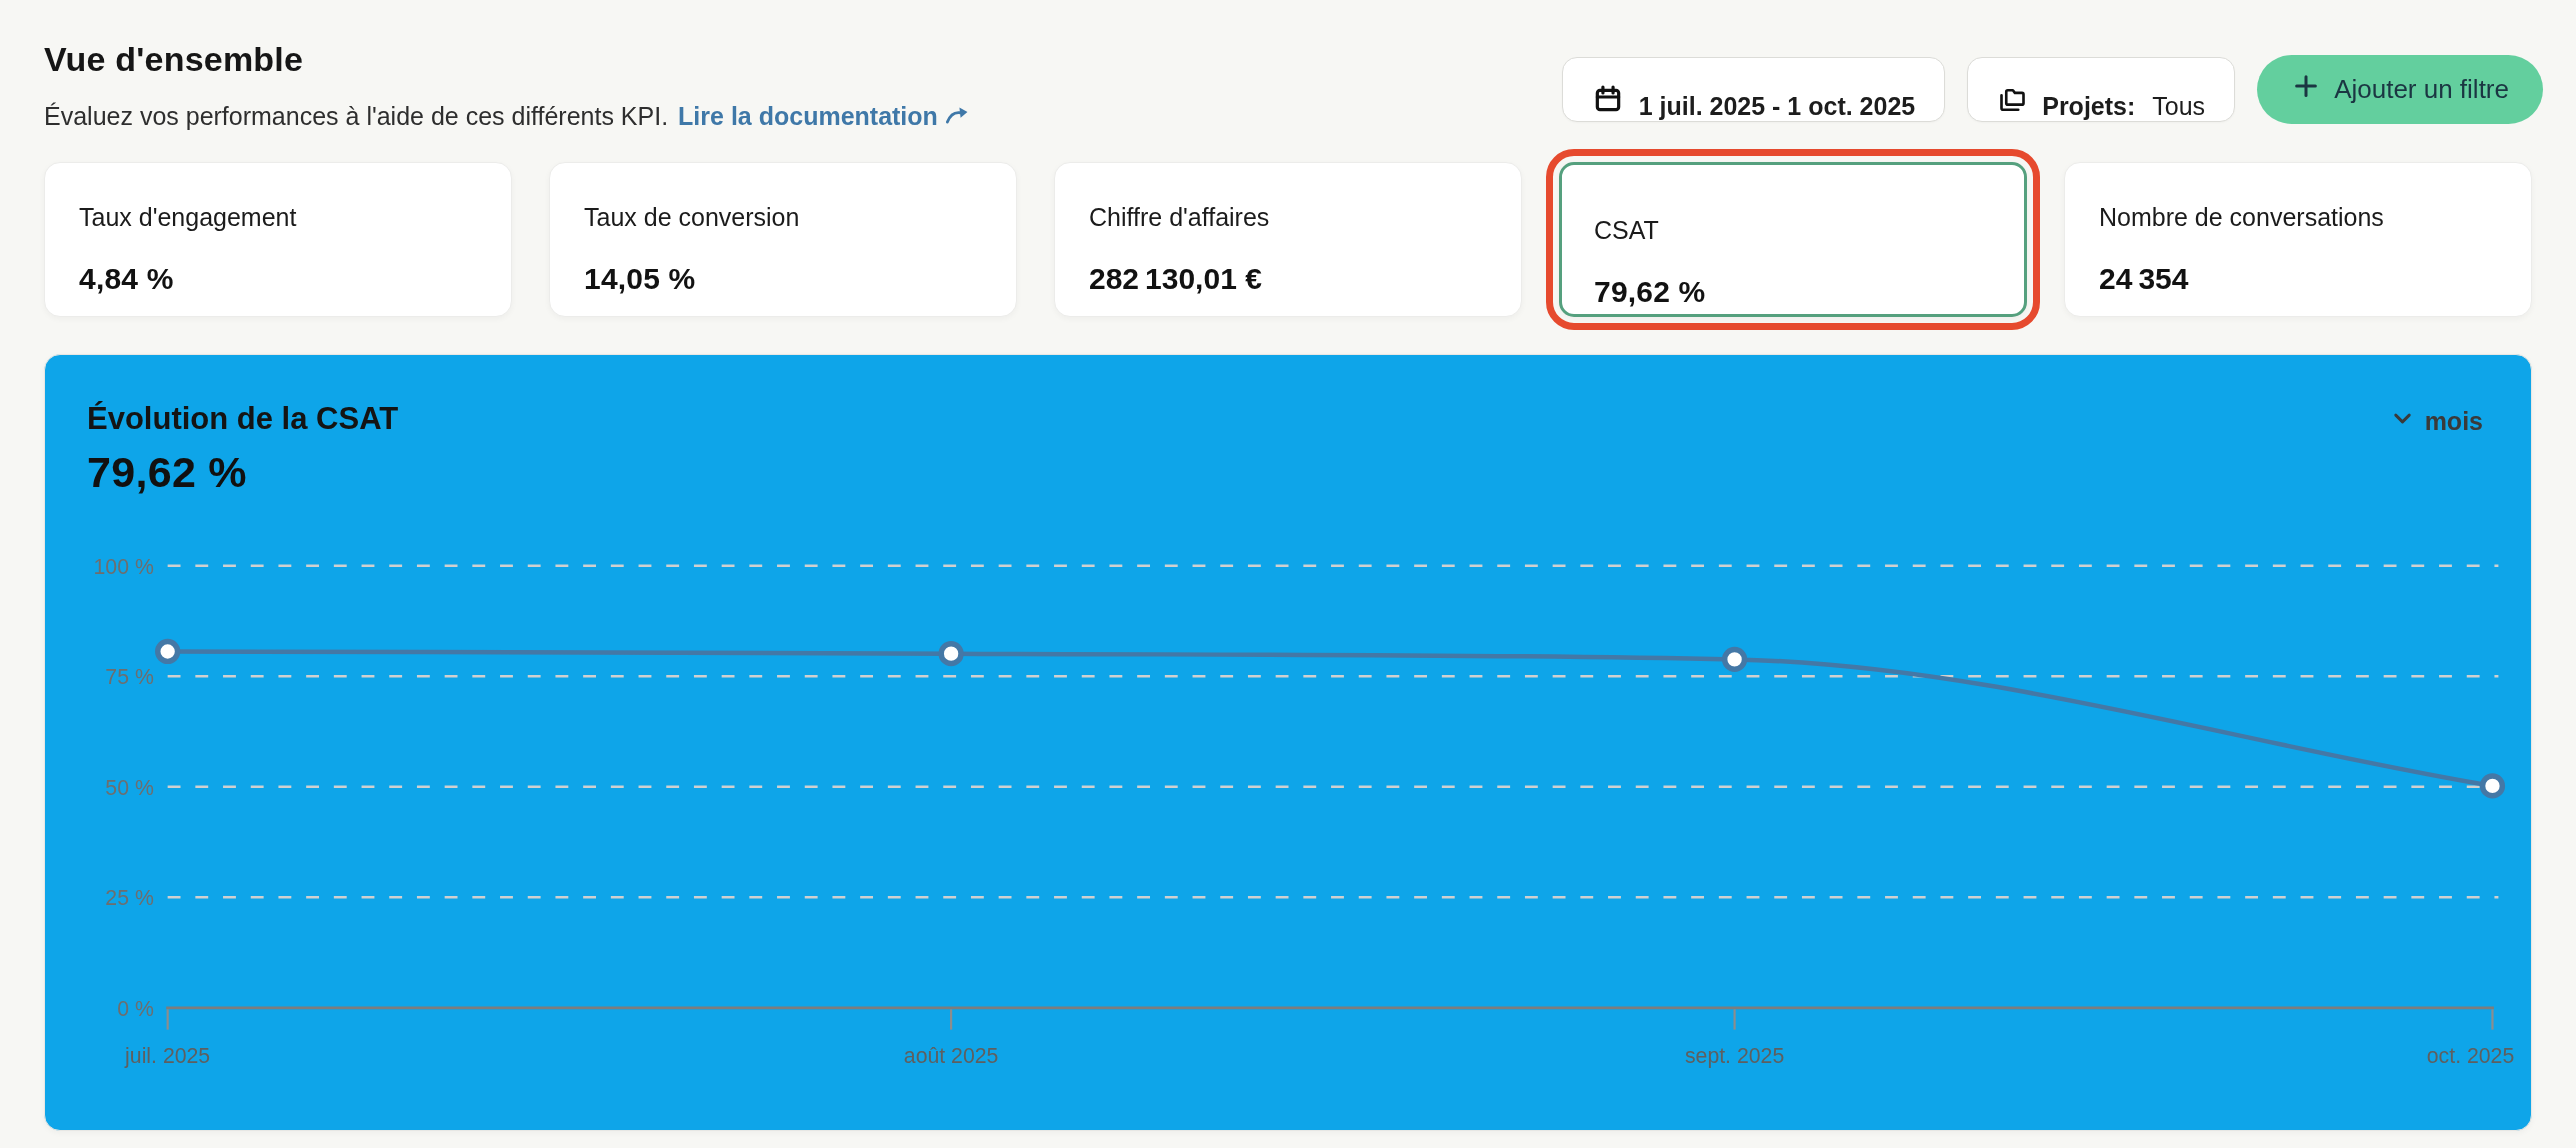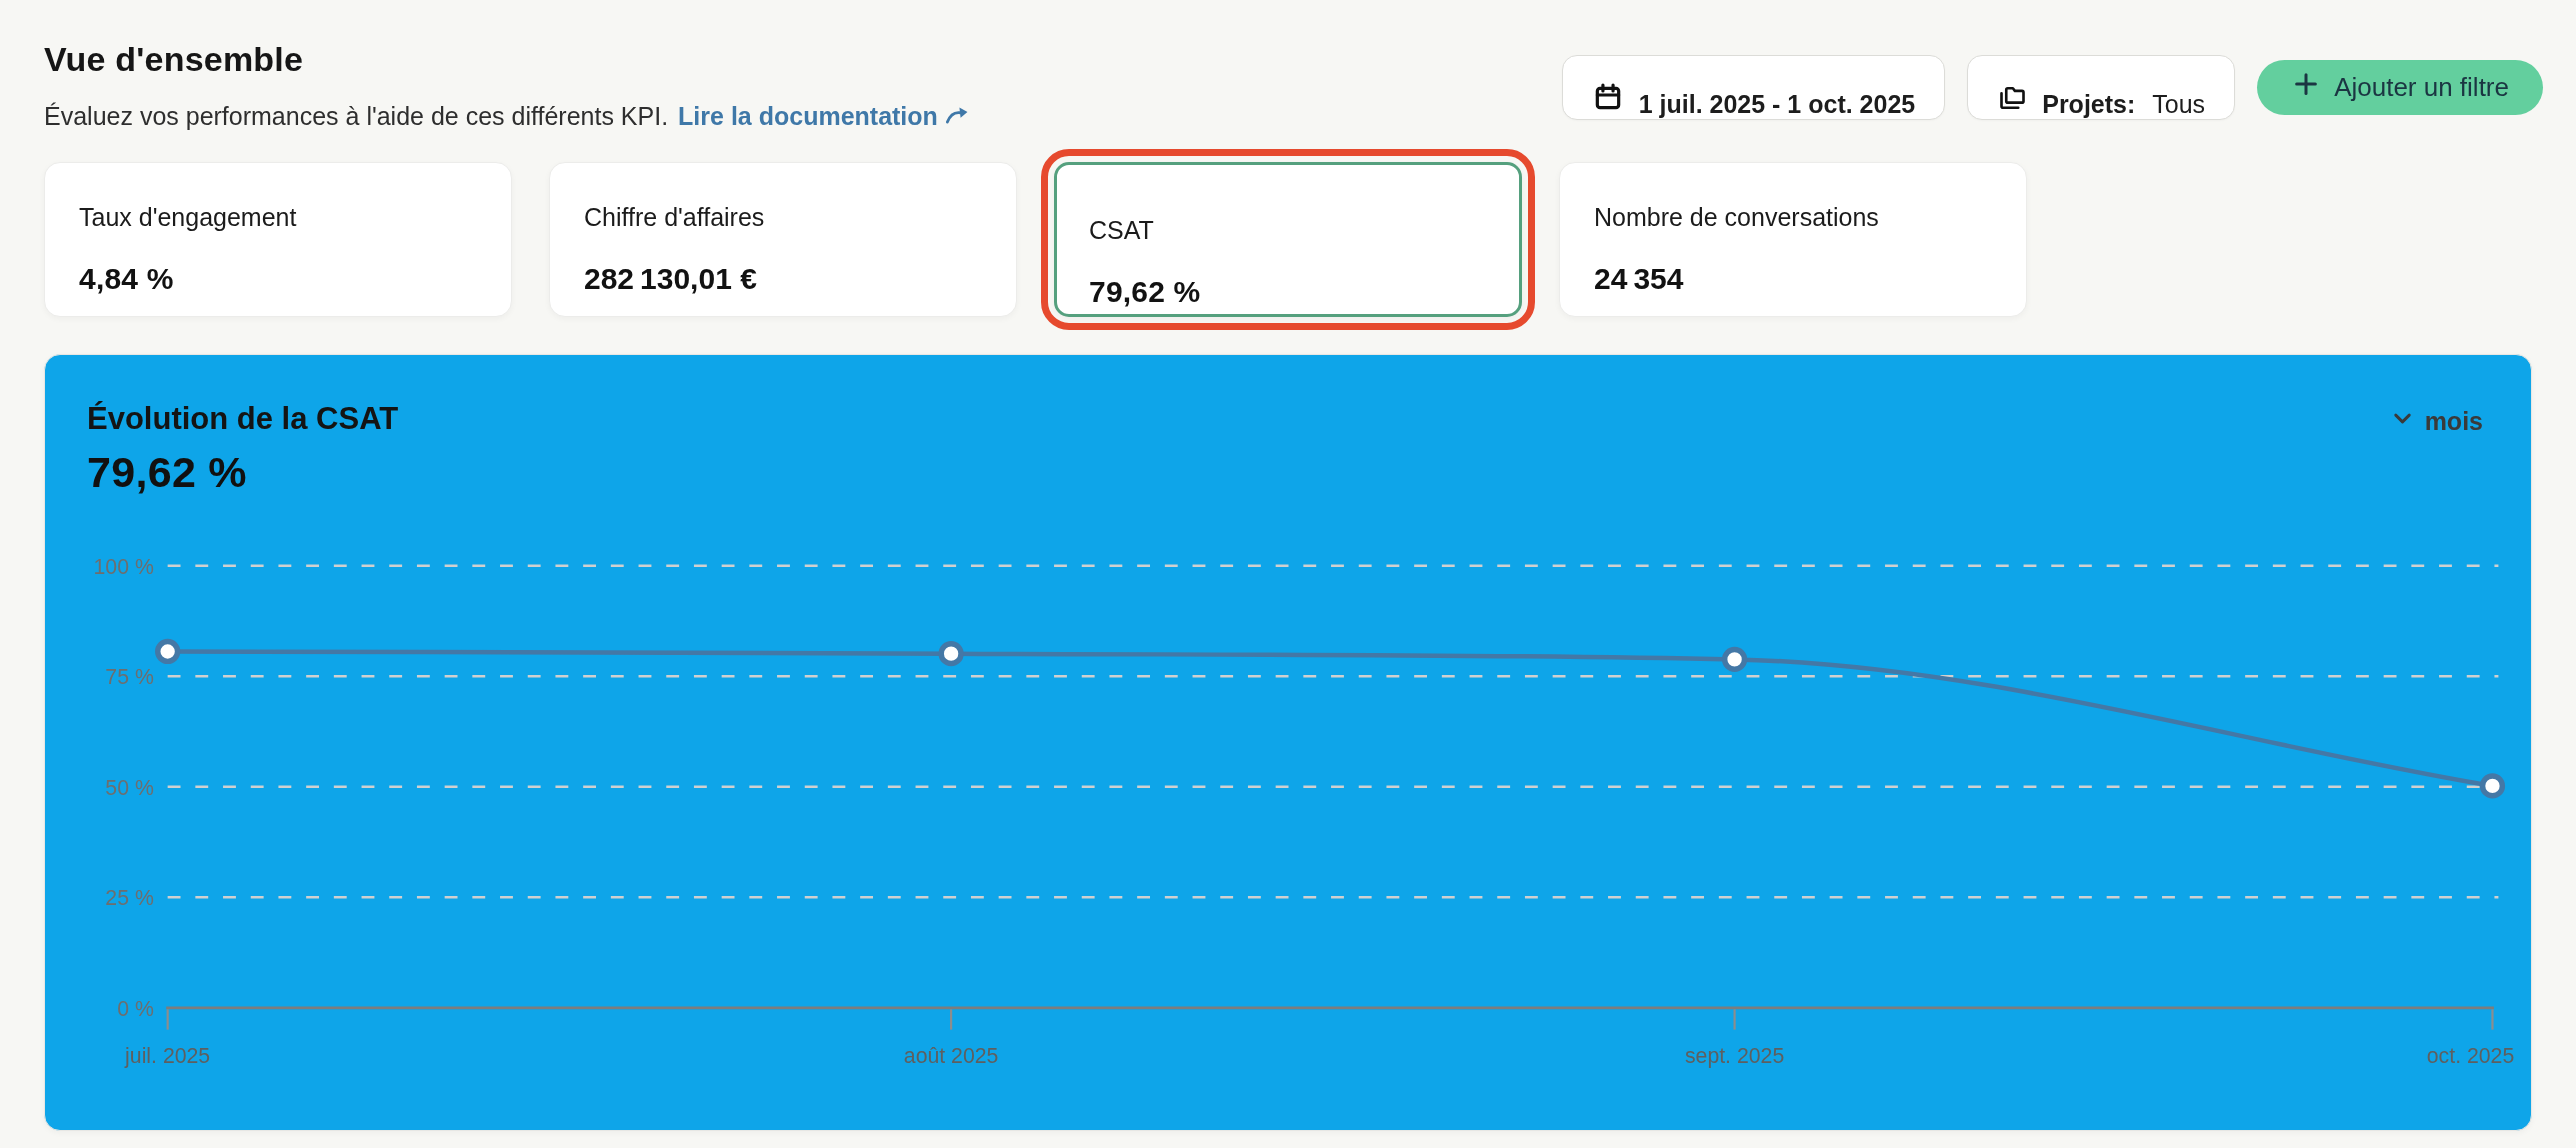--- a/index.html
+++ b/index.html
@@ -27,21 +27,21 @@
     height: 65px; padding: 0 29px; font-size: 25px; color: #1d1d1d;
     cursor: pointer; box-shadow: 0 1px 2px rgba(0,0,0,.03);
     font-family: inherit;
   }
   .btn .b-strong { font-weight: 700; }
   .btn .b-semib { font-weight: 600; }
   .btn .b-reg { font-weight: 400; margin-left: 2px; }
   .btn-filter {
     display: inline-flex; align-items: center; gap: 13px;
     background: #63cf9e; border: none; border-radius: 38px;
-    height: 55px; padding: 0 34px; font-size: 26px; font-weight: 500; color: #1b3642;
+    height: 69px; padding: 0 34px; font-size: 26px; font-weight: 500; color: #1b3642;
     cursor: pointer; font-family: inherit;
   }
 
   
   .kpi-row {
     position: absolute; left: 44px; right: 44px; top: 162px; height: 155px;
     display: grid; grid-template-columns: repeat(5, 1fr); gap: 37px;
   }
   .kpi-card {
     background: #ffffff; border: 1px solid #ececea; border-radius: 16px;
@@ -127,20 +127,24 @@
     <span>Ajouter un filtre</span>
   </button>
 </div>
 
 <div class="kpi-row">
   <div class="kpi-card">
     <div class="kpi-label">Taux d'engagement</div>
     <div class="kpi-value">4,84 %</div>
   </div>
   <div class="kpi-card">
+    <div class="kpi-label">Taux de conversion</div>
+    <div class="kpi-value">14,05 %</div>
+  </div>
+  <div class="kpi-card">
     <div class="kpi-label">Chiffre d'affaires</div>
     <div class="kpi-value">282 130,01 €</div>
   </div>
   <div class="kpi-card selected">
     <div class="kpi-label">CSAT</div>
     <div class="kpi-value">79,62 %</div>
   </div>
   <div class="kpi-card">
     <div class="kpi-label">Nombre de conversations</div>
     <div class="kpi-value">24 354</div>

